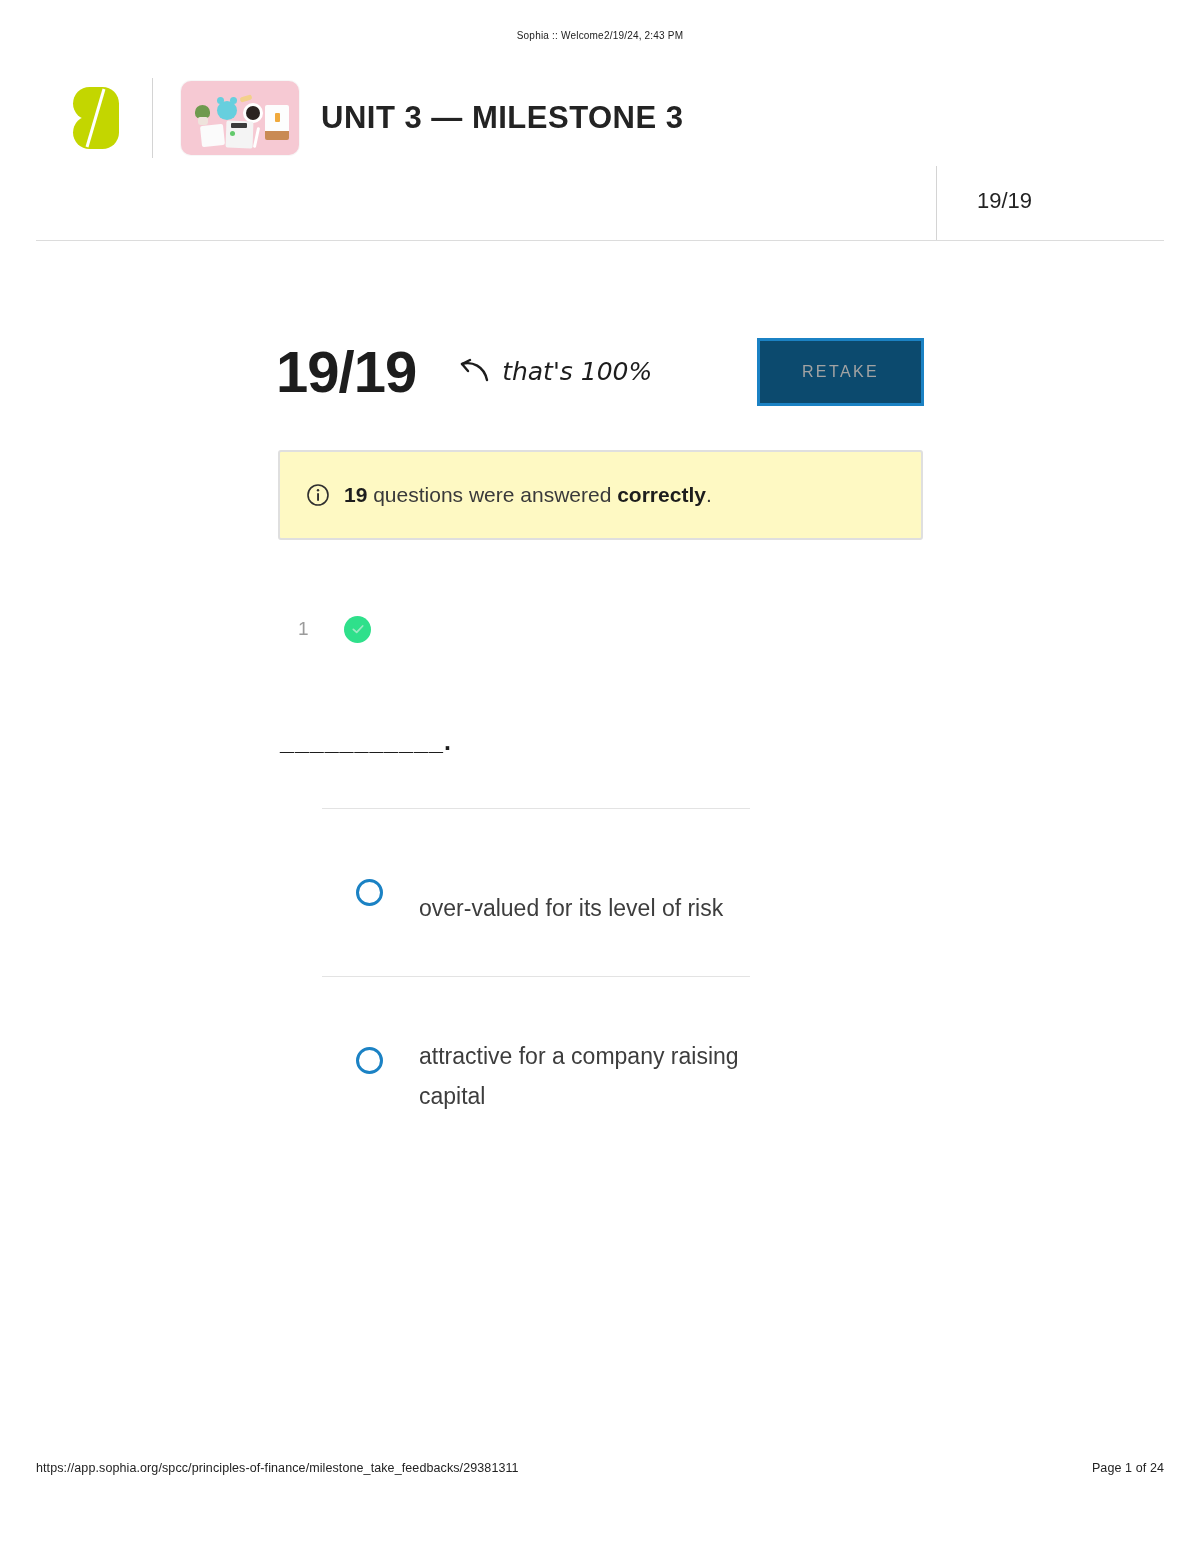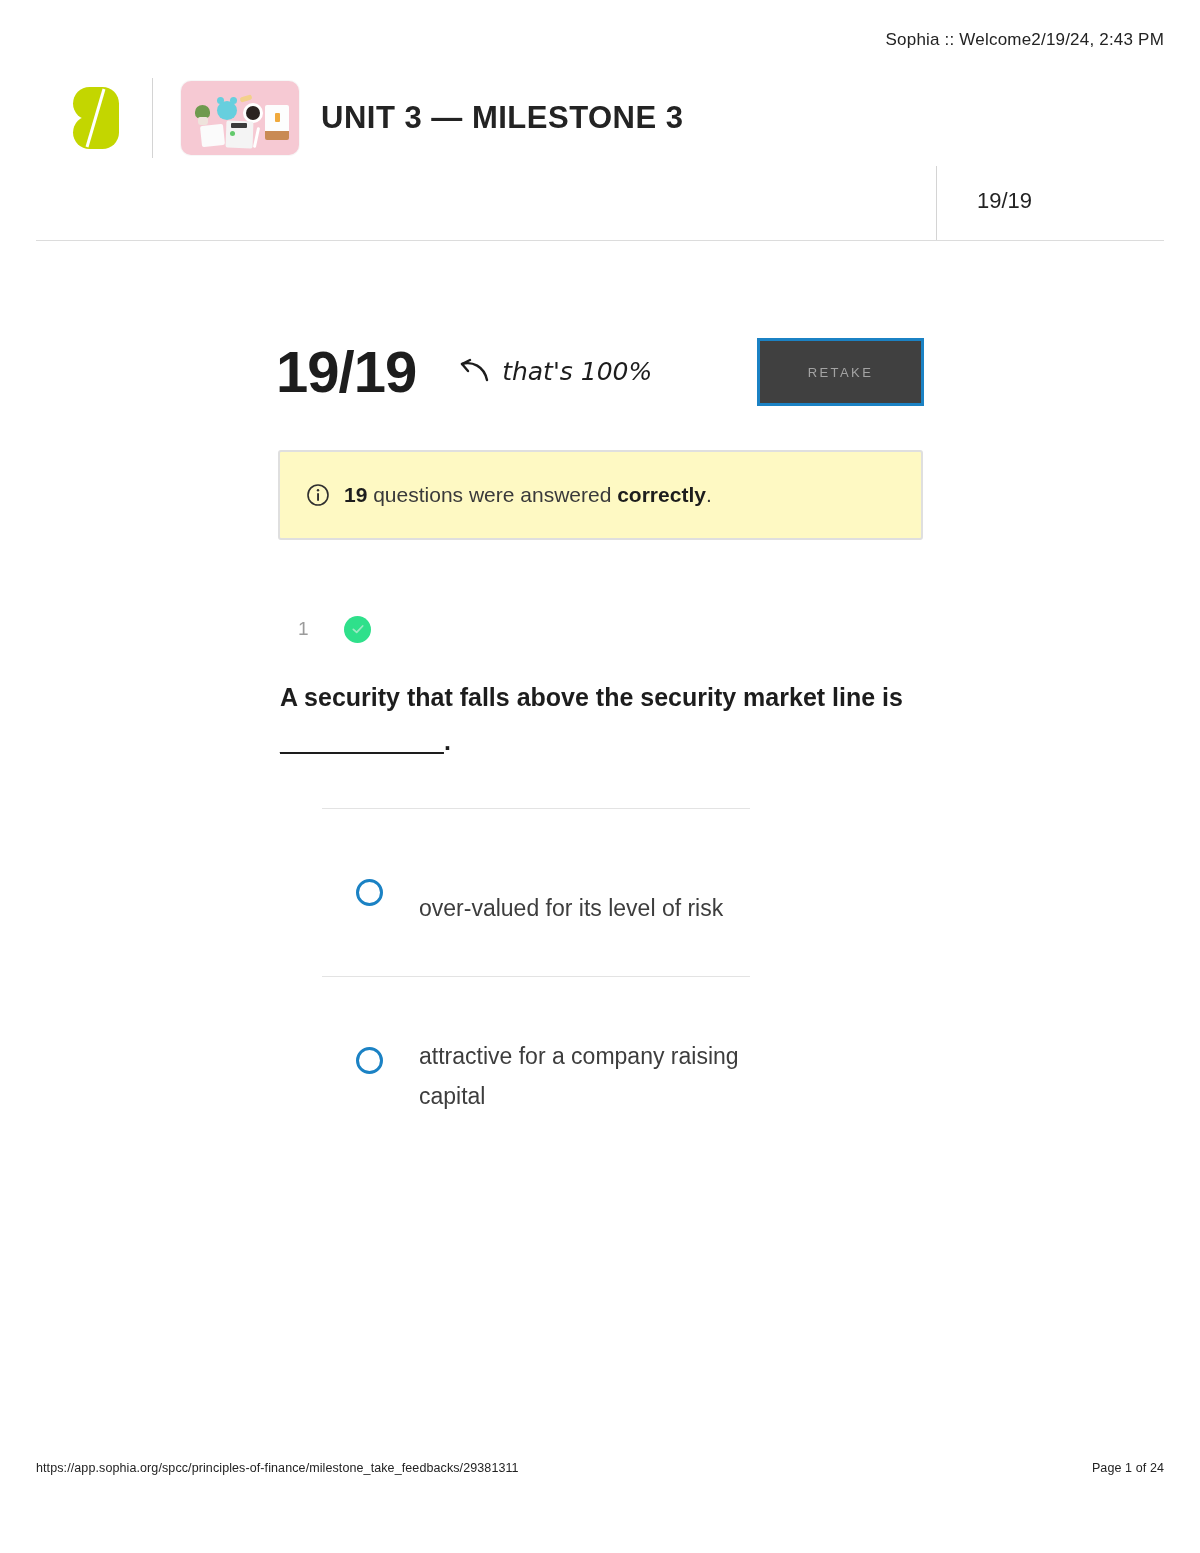--- a/index.html
+++ b/index.html
@@ -11,23 +11,23 @@
     width: 1200px; height: 1553px;
     position: relative;
     font-family: "Liberation Sans", sans-serif;
     color: #1f1f1f;
     overflow: hidden;
   }
 
   
   .print-header {
     position: absolute; top: 30px; left: 0; width: 1200px;
-    display: flex; justify-content: flex-end;
+    display: flex; justify-content: center;
     padding: 0 36px;
-    font-size: 17px; color: #232323;
+    font-size: 10px; color: #232323;
     letter-spacing: .2px;
   }
 
   
   .course-header {
     position: absolute; top: 70px; left: 36px;
     width: 1128px;
   }
   .course-row {
     display: flex; align-items: center;
@@ -174,23 +174,23 @@
   .note-text {
     font-size: 25px; color: #1d1d1d;
     font-style: italic;
     margin-left: 12px;
     font-family: "DejaVu Sans", sans-serif;
   }
   .retake-btn {
     position: absolute; left: 757px; top: 13px;
     width: 167px; height: 68px;
     border: 3px solid #1b82c4;
-    background: #404040;
+    background: #0c4a6e;
     color: #a3a3a3;
-    font-size: 13px; letter-spacing: 2.4px;
+    font-size: 16px; letter-spacing: 2.4px;
     display: flex; align-items: center; justify-content: center;
     cursor: pointer;
   }
 
   .info-box {
     position: absolute; left: 278px; top: 125px;
     width: 645px; height: 90px;
     border: 2px solid #dfdfdf;
     border-radius: 3px;
     background: #fef9c3;
@@ -215,21 +215,21 @@
     width: 27px; height: 27px; border-radius: 50%;
     background: #2fe08b;
     display: flex; align-items: center; justify-content: center;
   }
   .q-text {
     margin: 18px 0 0 280px;
     width: 640px;
     font-size: 25px; font-weight: bold; line-height: 1.75;
     color: #1d1d1d;
   }
-  .q-blank { text-decoration: underline; letter-spacing: 1px; }
+  .q-blank { letter-spacing: 1px; }
 
   .options { margin: 44px 0 0 0; position: relative; }
   .opt {
     position: relative;
     margin-left: 322px; width: 428px;
     border-top: 1px solid #e3e3e3;
     min-height: 168px;
     display: flex; align-items: center;
   }
   .opt:last-child { border-bottom: 0; }
@@ -359,21 +359,21 @@
   <div class="q-head">
     <span class="q-num">1</span>
     <span class="q-status">
       <svg viewBox="0 0 24 24" width="16" height="16">
         <path d="M5 12.5 L10 17 L19 7.5" stroke="#9fe8c4" stroke-width="2.6" fill="none" stroke-linecap="round" stroke-linejoin="round"></path>
       </svg>
     </span>
   </div>
 
   <div class="q-text">
-    <span>A security that falls above the security market line is</span><br>
+    <br>
     <span class="q-blank">___________</span><span>.</span>
   </div>
 
   <div class="options">
 
     <div class="opt">
       <span class="radio"></span>
       <span class="opt-text">over-valued for its level of risk</span>
     </div>
 

